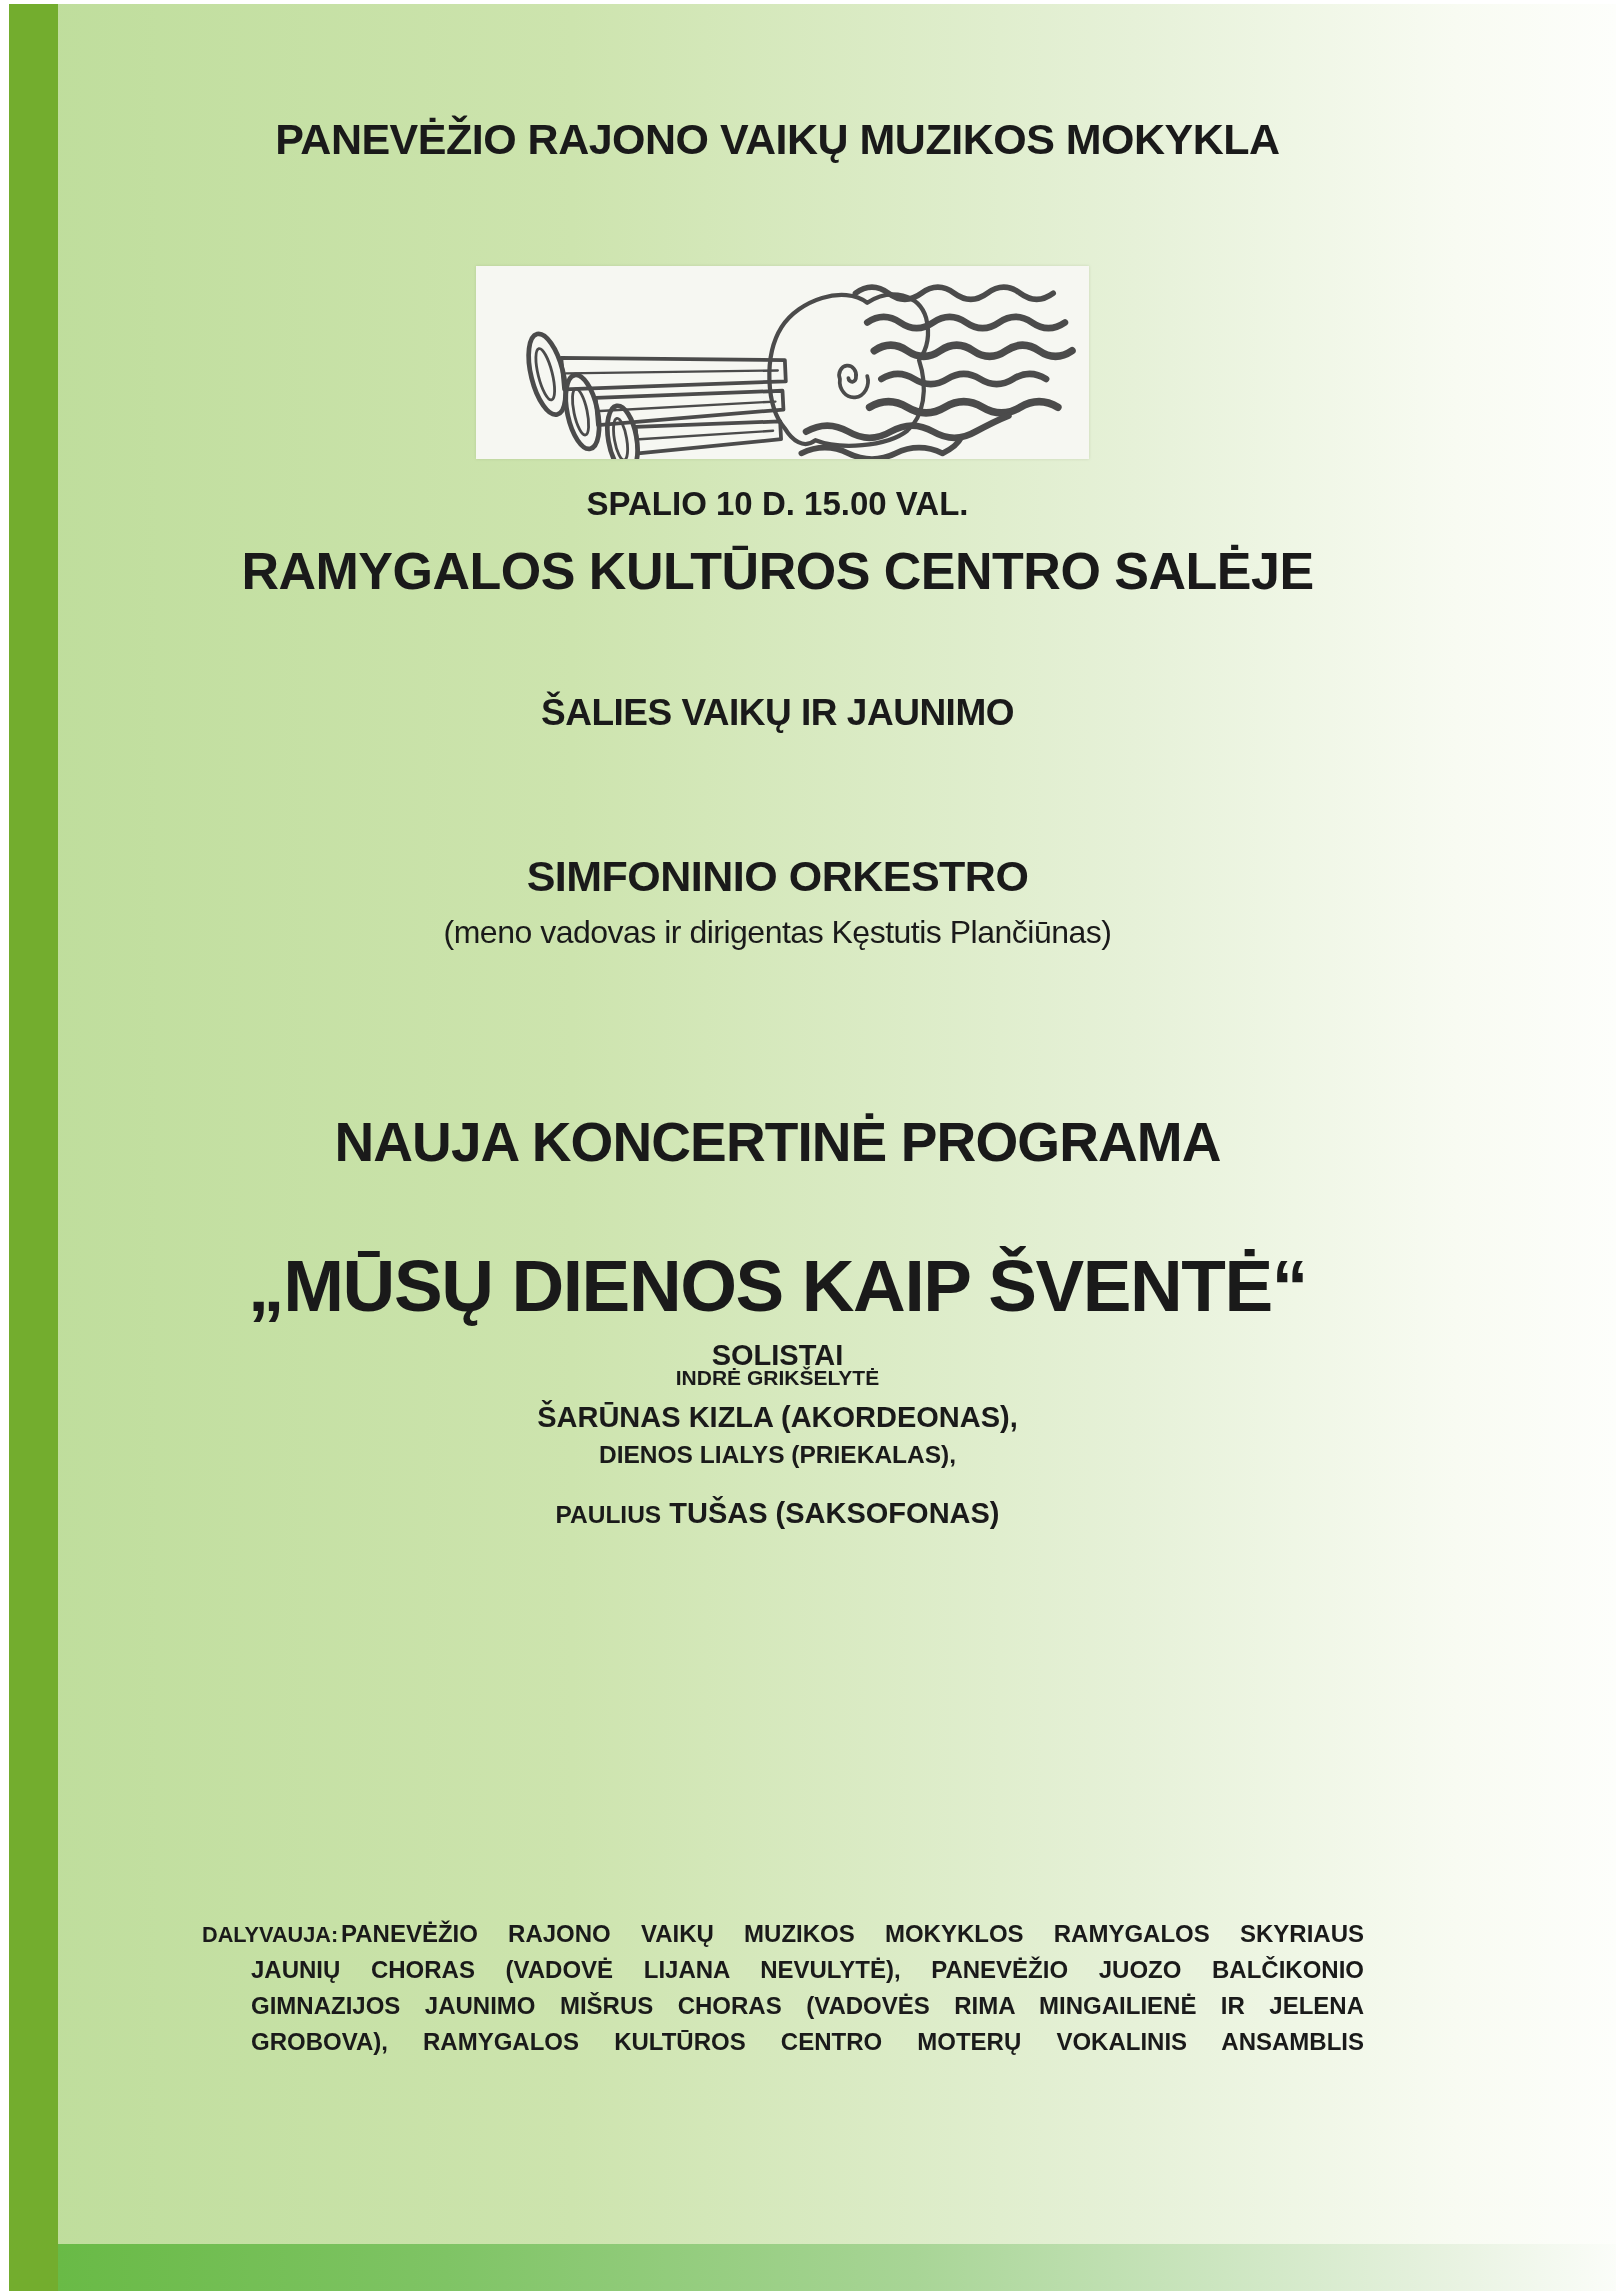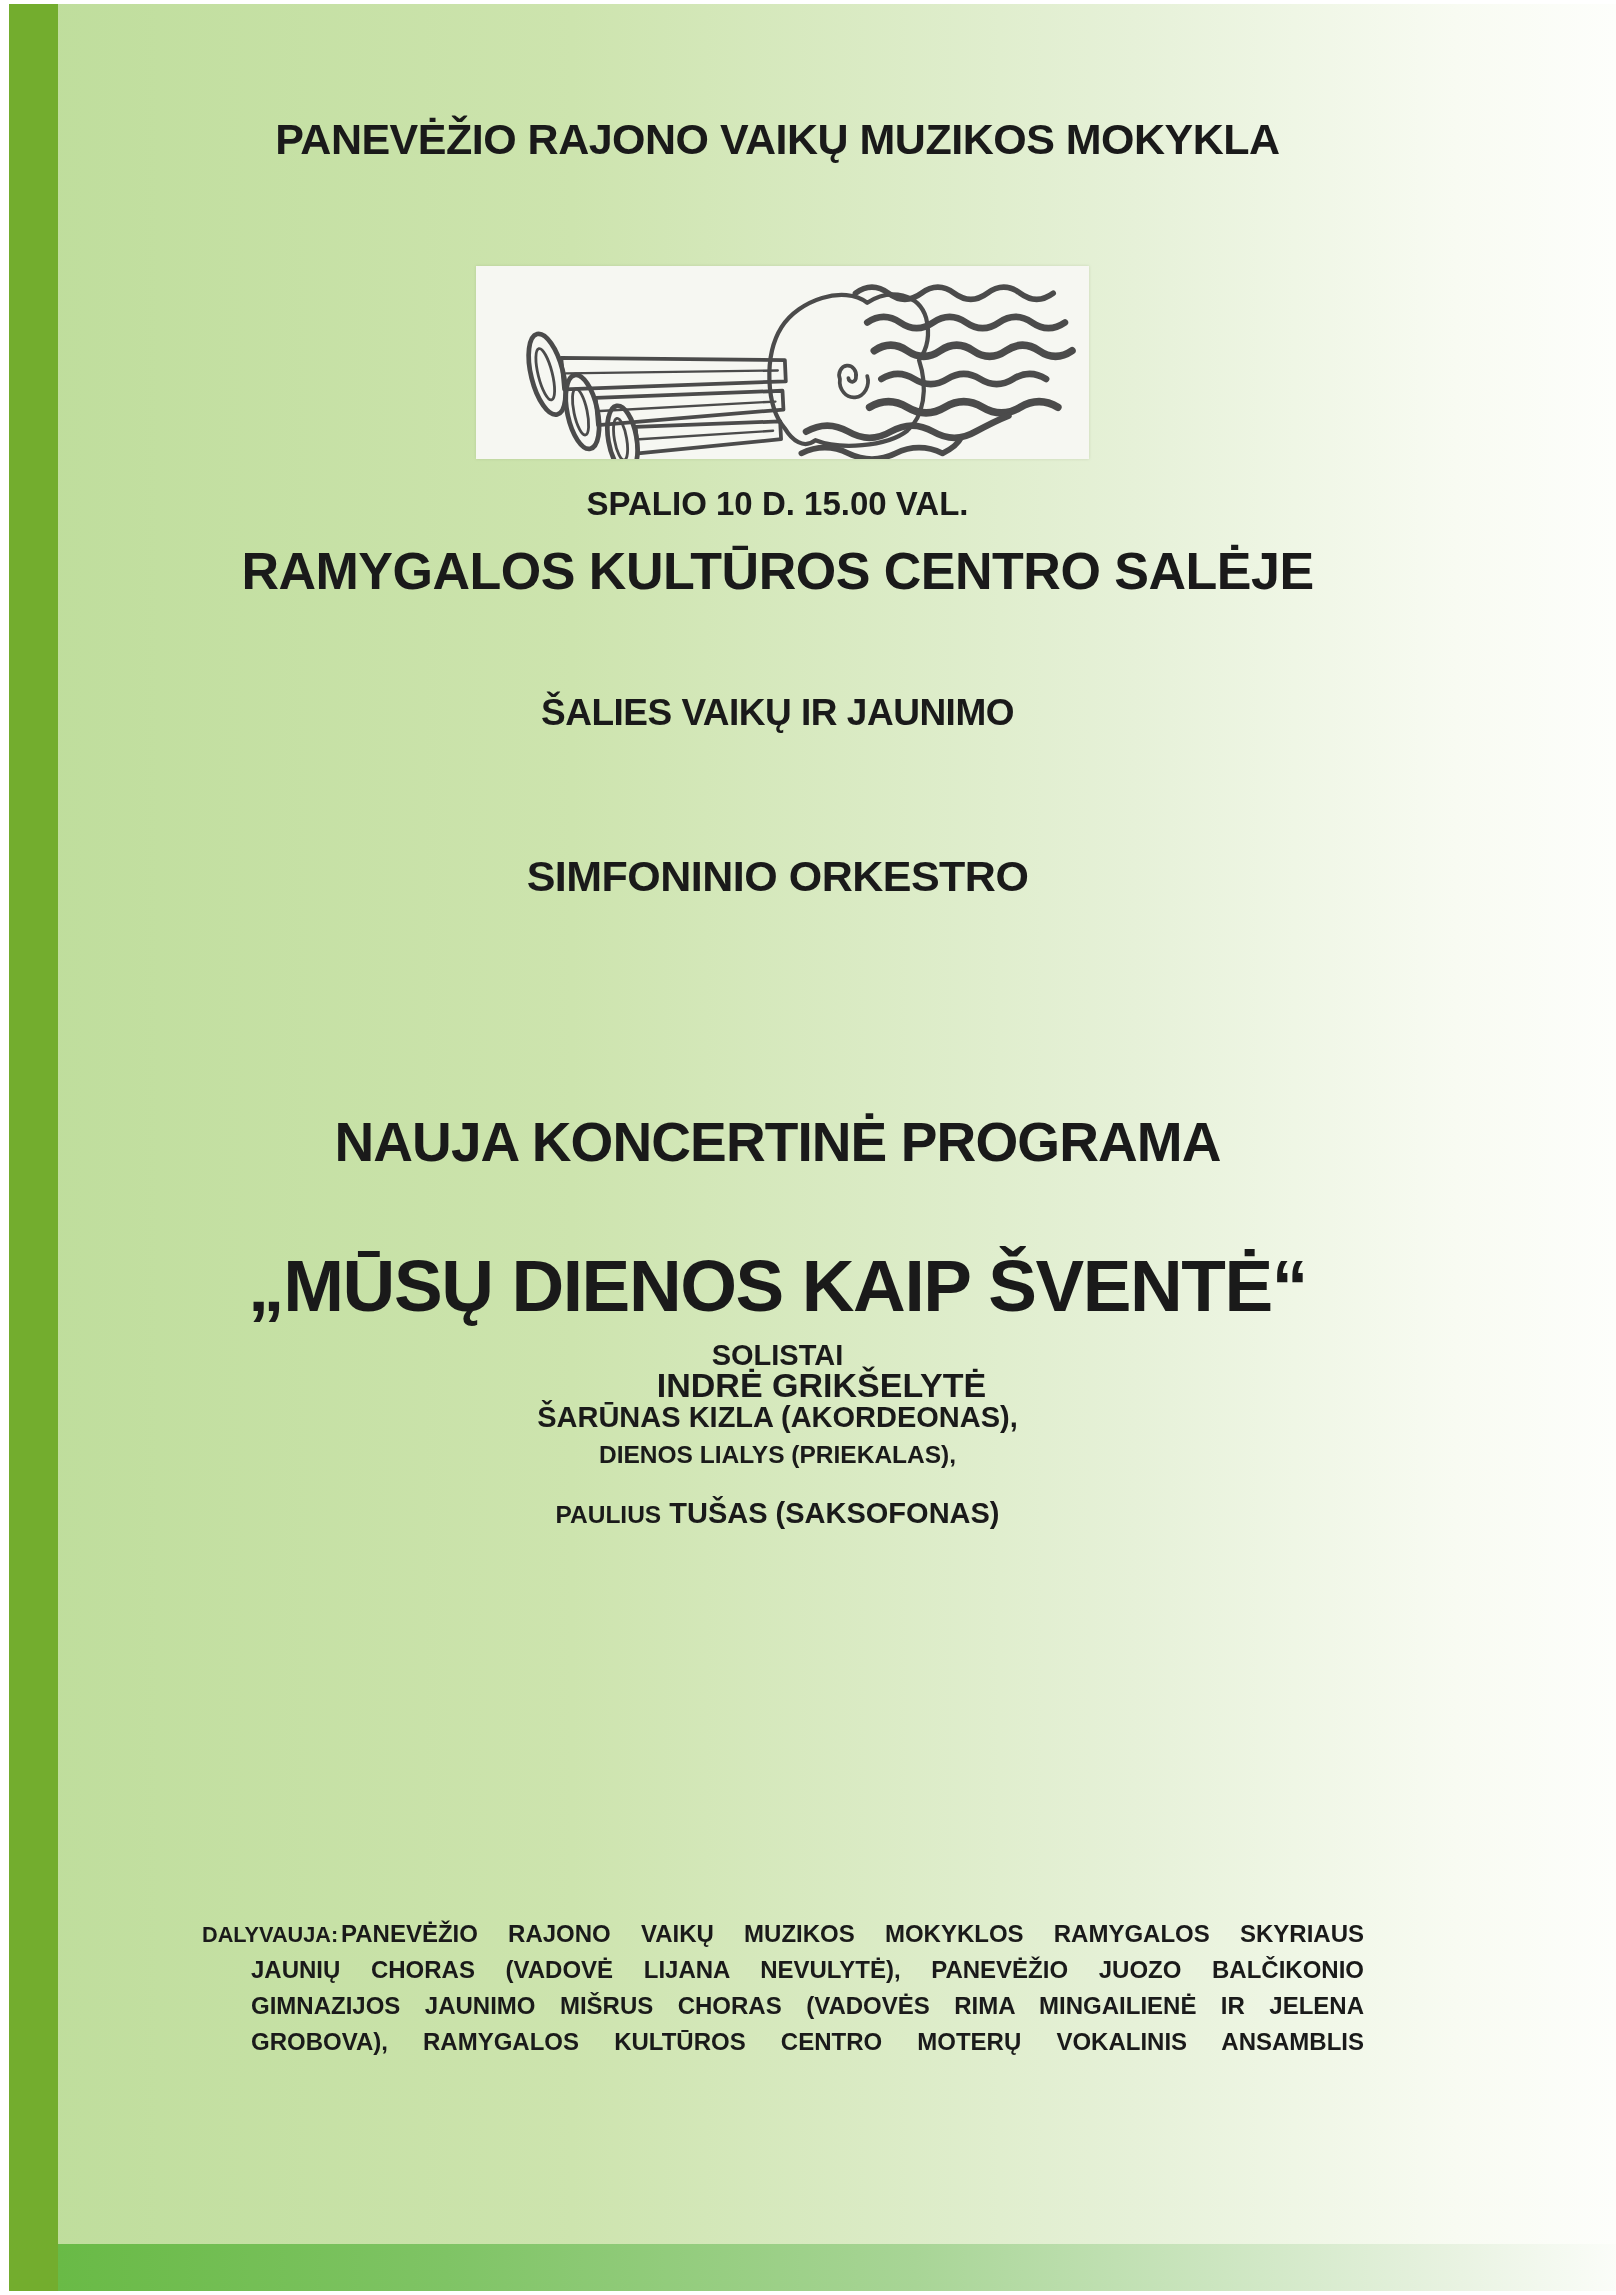--- a/index.html
+++ b/index.html
@@ -27,21 +27,21 @@
   }
   .date-line{top:485px;font-size:33px;}
   .venue-line{top:541px;font-size:52px;letter-spacing:-0.5px;}
   .festival-1{top:692px;font-size:37px;letter-spacing:-0.5px;}
   .festival-2{top:746px;font-size:37px;letter-spacing:-0.5px;}
   .orchestra{top:852px;font-size:43px;letter-spacing:-0.5px;}
   .conductor{top:914px;font-size:32px;font-weight:normal;letter-spacing:-0.5px;}
   .program-label{top:1110px;font-size:55px;letter-spacing:-0.9px;}
   .program-title{top:1244px;font-size:73px;letter-spacing:-1.4px;}
   .soloists-label{top:1339px;font-size:29px;}
-  .soloist-1{top:1366px;font-size:34px;padding-left:44px;}
+  .soloist-1{top:1366px;font-size:21px;}
   .soloist-2{top:1401px;font-size:29px;}
   .soloist-3{top:1441px;font-size:24.5px;}
   .soloist-4{top:1473px;font-size:29px;margin-top:24px;}
   .soloist-4 .small-caps{font-size:24.5px;}
   .participants-label{
     position:absolute;left:144px;top:1922px;font-size:21.7px;font-weight:bold;white-space:nowrap;
   }
   .participants{
     position:absolute;left:184px;top:1916px;width:1113px;
     font-size:24px;font-weight:bold;line-height:36px;margin-left:9px;
@@ -92,20 +92,21 @@
       <ellipse class="sketch" stroke-width="6" cx="306" cy="368" rx="13" ry="45" transform="rotate(-10 306 368)"></ellipse>
     </svg>
   </div>
 
   <div class="line date-line">SPALIO 10 D. 15.00 VAL.</div>
   <div class="line venue-line">RAMYGALOS KULTŪROS CENTRO SALĖJE</div>
 
   <div class="line festival-1">ŠALIES VAIKŲ IR JAUNIMO</div>
 
   <div class="line orchestra">SIMFONINIO ORKESTRO</div>
+  <div class="line conductor">(meno vadovas ir dirigentas Kęstutis Plančiūnas)</div>
 
   <div class="line program-label">NAUJA KONCERTINĖ PROGRAMA</div>
   <div class="line program-title">„MŪSŲ DIENOS KAIP ŠVENTĖ“</div>
 
   <div class="line soloists-label">SOLISTAI</div>
   <div class="line soloist-1">INDRĖ GRIKŠELYTĖ</div>
   <div class="line soloist-2">ŠARŪNAS KIZLA (AKORDEONAS),</div>
   <div class="line soloist-3">DIENOS LIALYS (PRIEKALAS),</div>
   <div class="line soloist-4"><span class="small-caps">PAULIUS</span><span> TUŠAS (SAKSOFONAS)</span></div>
 

